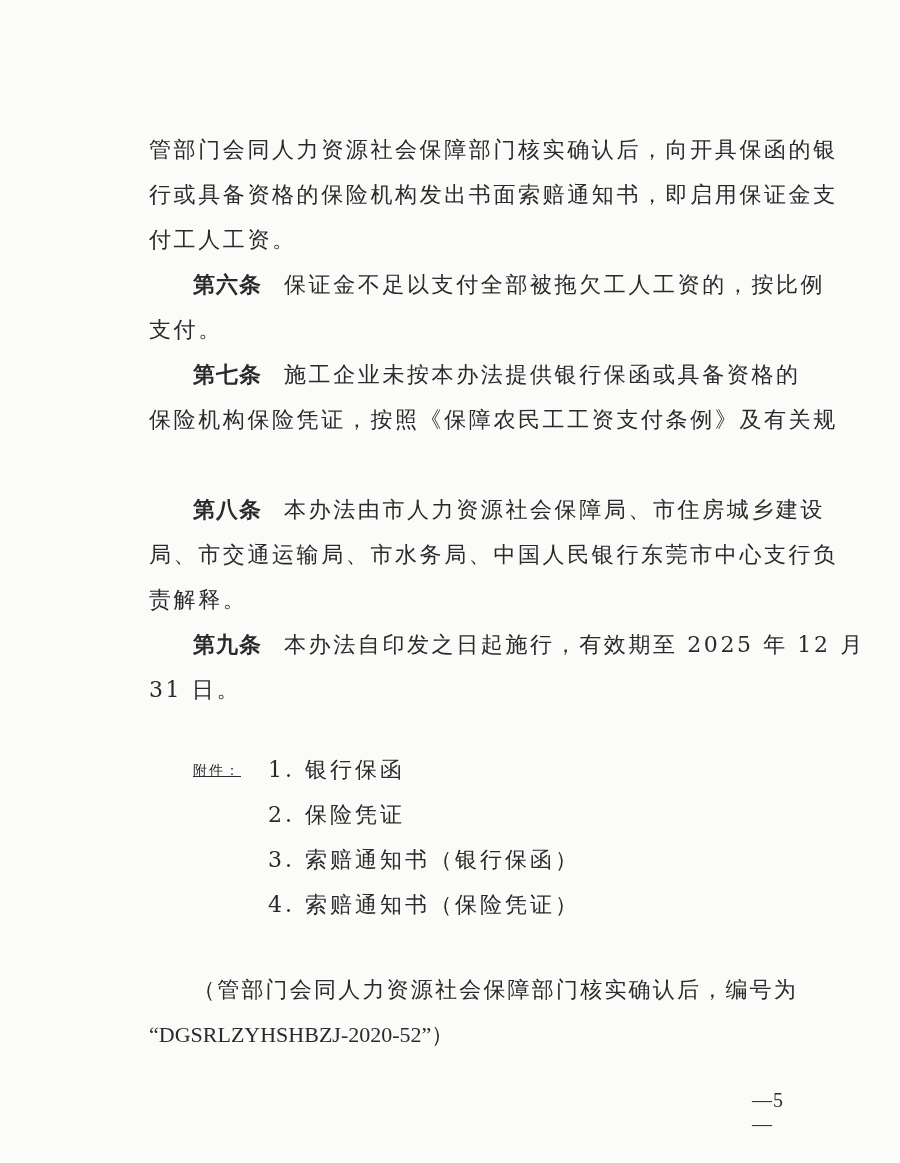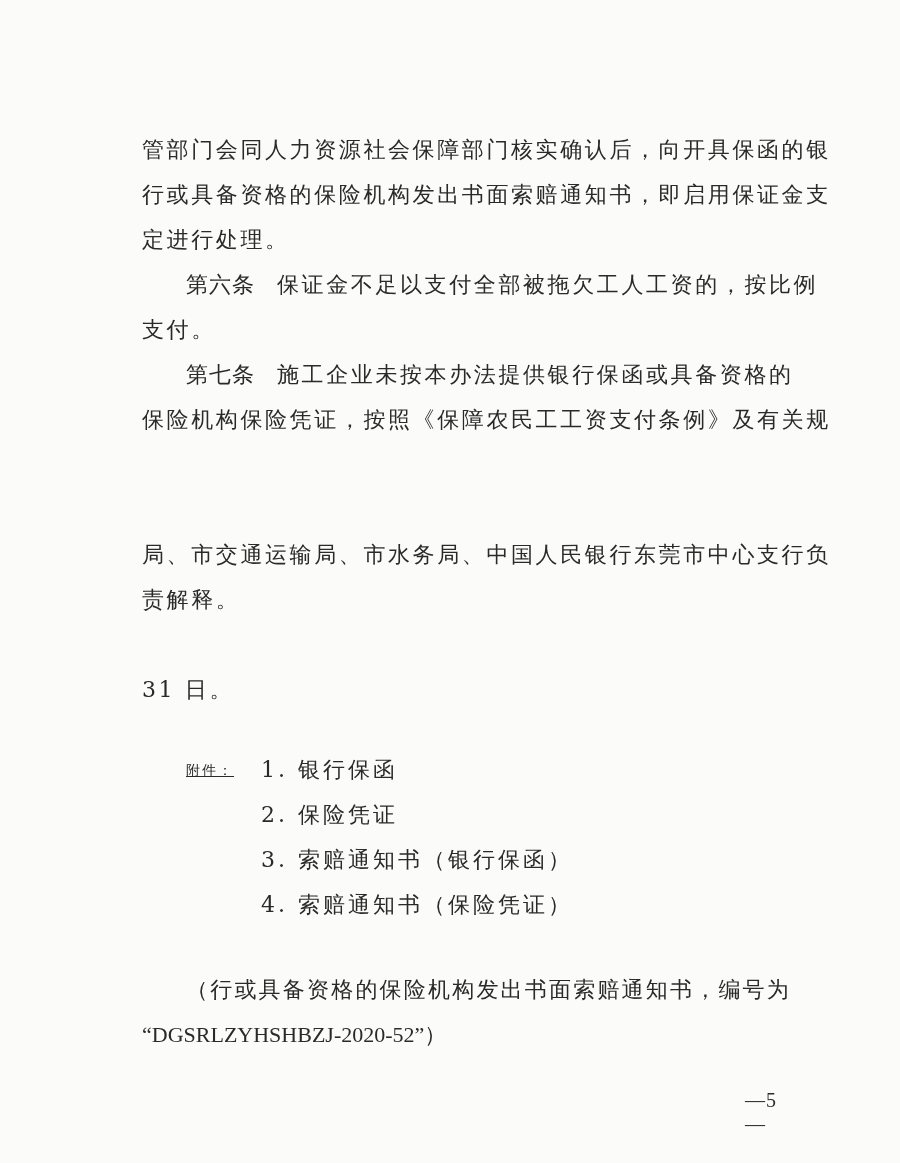--- a/index.html
+++ b/index.html
@@ -5,69 +5,75 @@
     html, body { margin: 0; padding: 0; }
     body {
       width: 900px; height: 1163px;
       background: #fbfbf9;
       position: relative;
       overflow: hidden;
       font-family: "DejaVu Serif", "Liberation Serif", serif;
       color: #2a2a2a;
     }
     .page {
-      position: absolute; left: 5px; top: 0; width: 789px; height: 1163px;
+      position: absolute; left: 12px; top: 0; width: 789px; height: 1163px;
     }
     .line {
       position: absolute;
       left: 137px;
       width: 640px;
       font-size: 22px;
       line-height: 30px;
       white-space: nowrap;
       letter-spacing: 2.6px;
     }
     .justify { text-align: justify; text-align-last: justify; }
     .indent { left: 181px; width: 596px; }
-    .art { font-weight: normal; font-family: "DejaVu Sans", "Liberation Sans", sans-serif; letter-spacing: 1px; margin-right: 22px; }
+    .art { font-weight: bold; font-family: "DejaVu Sans", "Liberation Sans", sans-serif; letter-spacing: 1px; margin-right: 22px; }
     .attach-label { position: absolute; left: 181px; font-size: 14px; line-height: 30px; letter-spacing: 2px; text-decoration: underline; }
     .attach-item { position: absolute; left: 256px; font-size: 22px; line-height: 30px; letter-spacing: 3px; white-space: nowrap; }
     .page-num {
       position: absolute; left: 740px; top: 1088px;
       font-size: 20px; line-height: 24px; letter-spacing: 1px;
       font-family: "Liberation Serif", serif;
     }
   </style>
 </head>
 <body>
 
 <div class="page">
 
   <div class="line justify" style="top:135px">管部门会同人力资源社会保障部门核实确认后，向开具保函的银</div>
   <div class="line justify" style="top:180px">行或具备资格的保险机构发出书面索赔通知书，即启用保证金支</div>
-  <div class="line" style="top:225px">定进行处理。</div>
+  <div class="line" style="top:225px">付工人工资。</div>
 
   <div class="line indent" style="top:270px">
     <span class="art">第六条</span><span>保证金不足以支付全部被拖欠工人工资的，按比例</span>
   </div>
   <div class="line" style="top:315px">支付。</div>
 
   <div class="line indent" style="top:360px">
     <span class="art">第七条</span><span>施工企业未按本办法提供银行保函或具备资格的</span>
   </div>
   <div class="line justify" style="top:405px">保险机构保险凭证，按照《保障农民工工资支付条例》及有关规</div>
 
+  <div class="line indent" style="top:495px">
+    <span class="art">第八条</span><span>本办法由市人力资源社会保障局、市住房城乡建设</span>
+  </div>
   <div class="line" style="top:585px">责解释。</div>
   <div class="line justify" style="top:540px">局、市交通运输局、市水务局、中国人民银行东莞市中心支行负</div>
 
+  <div class="line indent" style="top:630px">
+    <span class="art">第九条</span><span>本办法自印发之日起施行，有效期至 2025 年 12 月</span>
+  </div>
   <div class="line" style="top:675px">31 日。</div>
 
   <div class="attach-label" style="top:755px">附件：</div>
   <div class="attach-item" style="top:755px">1. 银行保函</div>
   <div class="attach-item" style="top:800px">2. 保险凭证</div>
   <div class="attach-item" style="top:845px">3. 索赔通知书（银行保函）</div>
   <div class="attach-item" style="top:890px">4. 索赔通知书（保险凭证）</div>
 
-  <div class="line" style="top:975px; left:181px; width:600px; letter-spacing:2.2px">（行或具备资格的保险机构发出书面索赔通知书，编号为</div>
+  <div class="line" style="top:975px; left:181px; width:600px; letter-spacing:2.2px">（管部门会同人力资源社会保障部门核实确认后，编号为</div>
   <div class="line" style="top:1020px; letter-spacing:0px; font-family:'Liberation Serif', serif;">“DGSRLZYHSHBZJ-2020-52”）</div>
 
   <div class="page-num">—5—</div>
 </div>
 
 </body></html>

